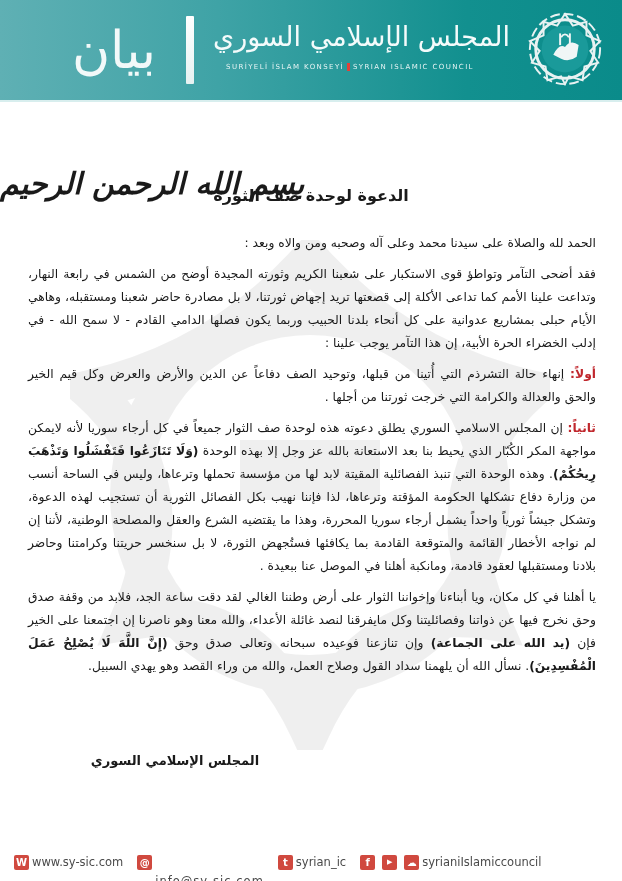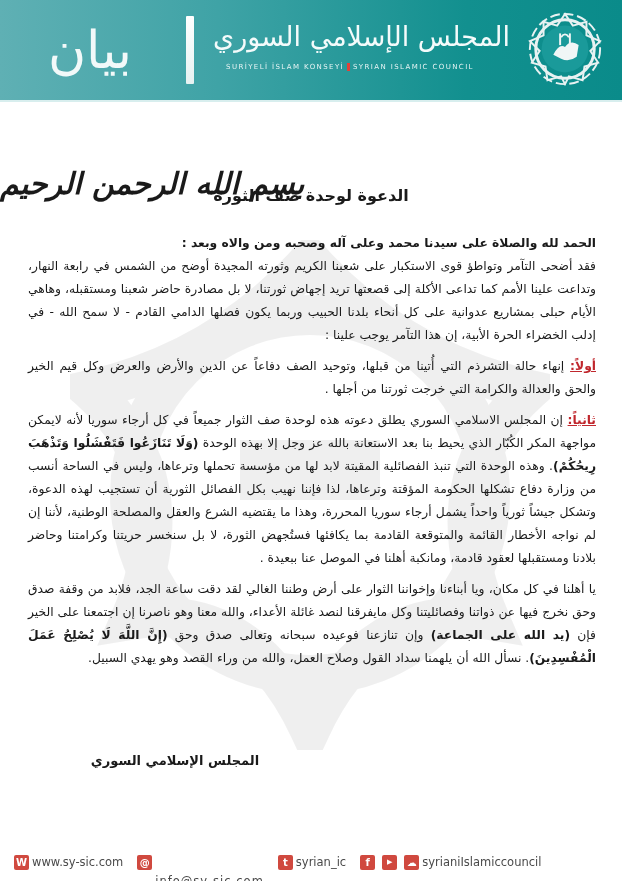--- a/index.html
+++ b/index.html
@@ -27,43 +27,43 @@
   }
   .council-en .sep {
     display: inline-block; width: 3px; height: 8px; background: #e0423a; vertical-align: middle; margin: 0 3px;
   }
   .divider-bar {
     position: absolute; left: 186px; top: 16px; width: 8px; height: 68px;
     background: linear-gradient(180deg, #ffffff, #e6f2f2);
     border-radius: 1px;
   }
   .bayan {
-    position: absolute; left: 20px; top: 14px; width: 140px; text-align: center; direction: rtl;
+    position: absolute; left: 44px; top: 14px; width: 140px; text-align: center; direction: rtl;
     color: #f2f9f9; font-size: 52px; font-family: "DejaVu Serif", serif; line-height: 72px;
     font-weight: normal;
   }
   .watermark {
     position: absolute; left: 70px; top: 240px; width: 480px; height: 510px; opacity: 0.06;
   }
   .basmala {
     position: absolute; left: 0; top: 122px; width: 506px; text-align: left; direction: rtl;
     font-family: "DejaVu Serif", serif; font-size: 30px; font-weight: bold; color: #1a1a1a;
     letter-spacing: -1px; line-height: 44px; font-style: italic; margin-top: 40px;
   }
   .title {
     position: absolute; left: 0; top: 186px; width: 622px; text-align: center; direction: rtl;
     font-size: 16px; font-weight: bold; color: #1a1a1a;
   }
   .body-text {
     position: absolute; left: 28px; top: 232px; width: 568px; direction: rtl; text-align: justify;
     font-size: 12.3px; line-height: 23px; color: #1a1a1a;
   }
   .body-text p { margin: 0 0 8px 0; }
-  .body-text .greeting { margin-bottom: 0; font-weight: bold; }
-  .label-red { color: #c0272d; font-weight: bold; text-decoration: underline; }
+  .body-text .greeting { margin-bottom: 8px; }
+  .label-red { color: #c0272d; font-weight: bold; }
   .quote { font-weight: bold; }
   .signature {
     position: absolute; left: 50px; top: 748px; width: 250px; text-align: center; direction: rtl;
     font-size: 13px; font-weight: bold; line-height: 26px; color: #1a1a1a;
   }
   .footer {
     position: absolute; left: 14px; top: 853px; height: 18px; display: flex; align-items: center;
     font-size: 12px; color: #4a4a4a; font-family: "DejaVu Sans", sans-serif; white-space: nowrap;
   }
   .f-icon {

